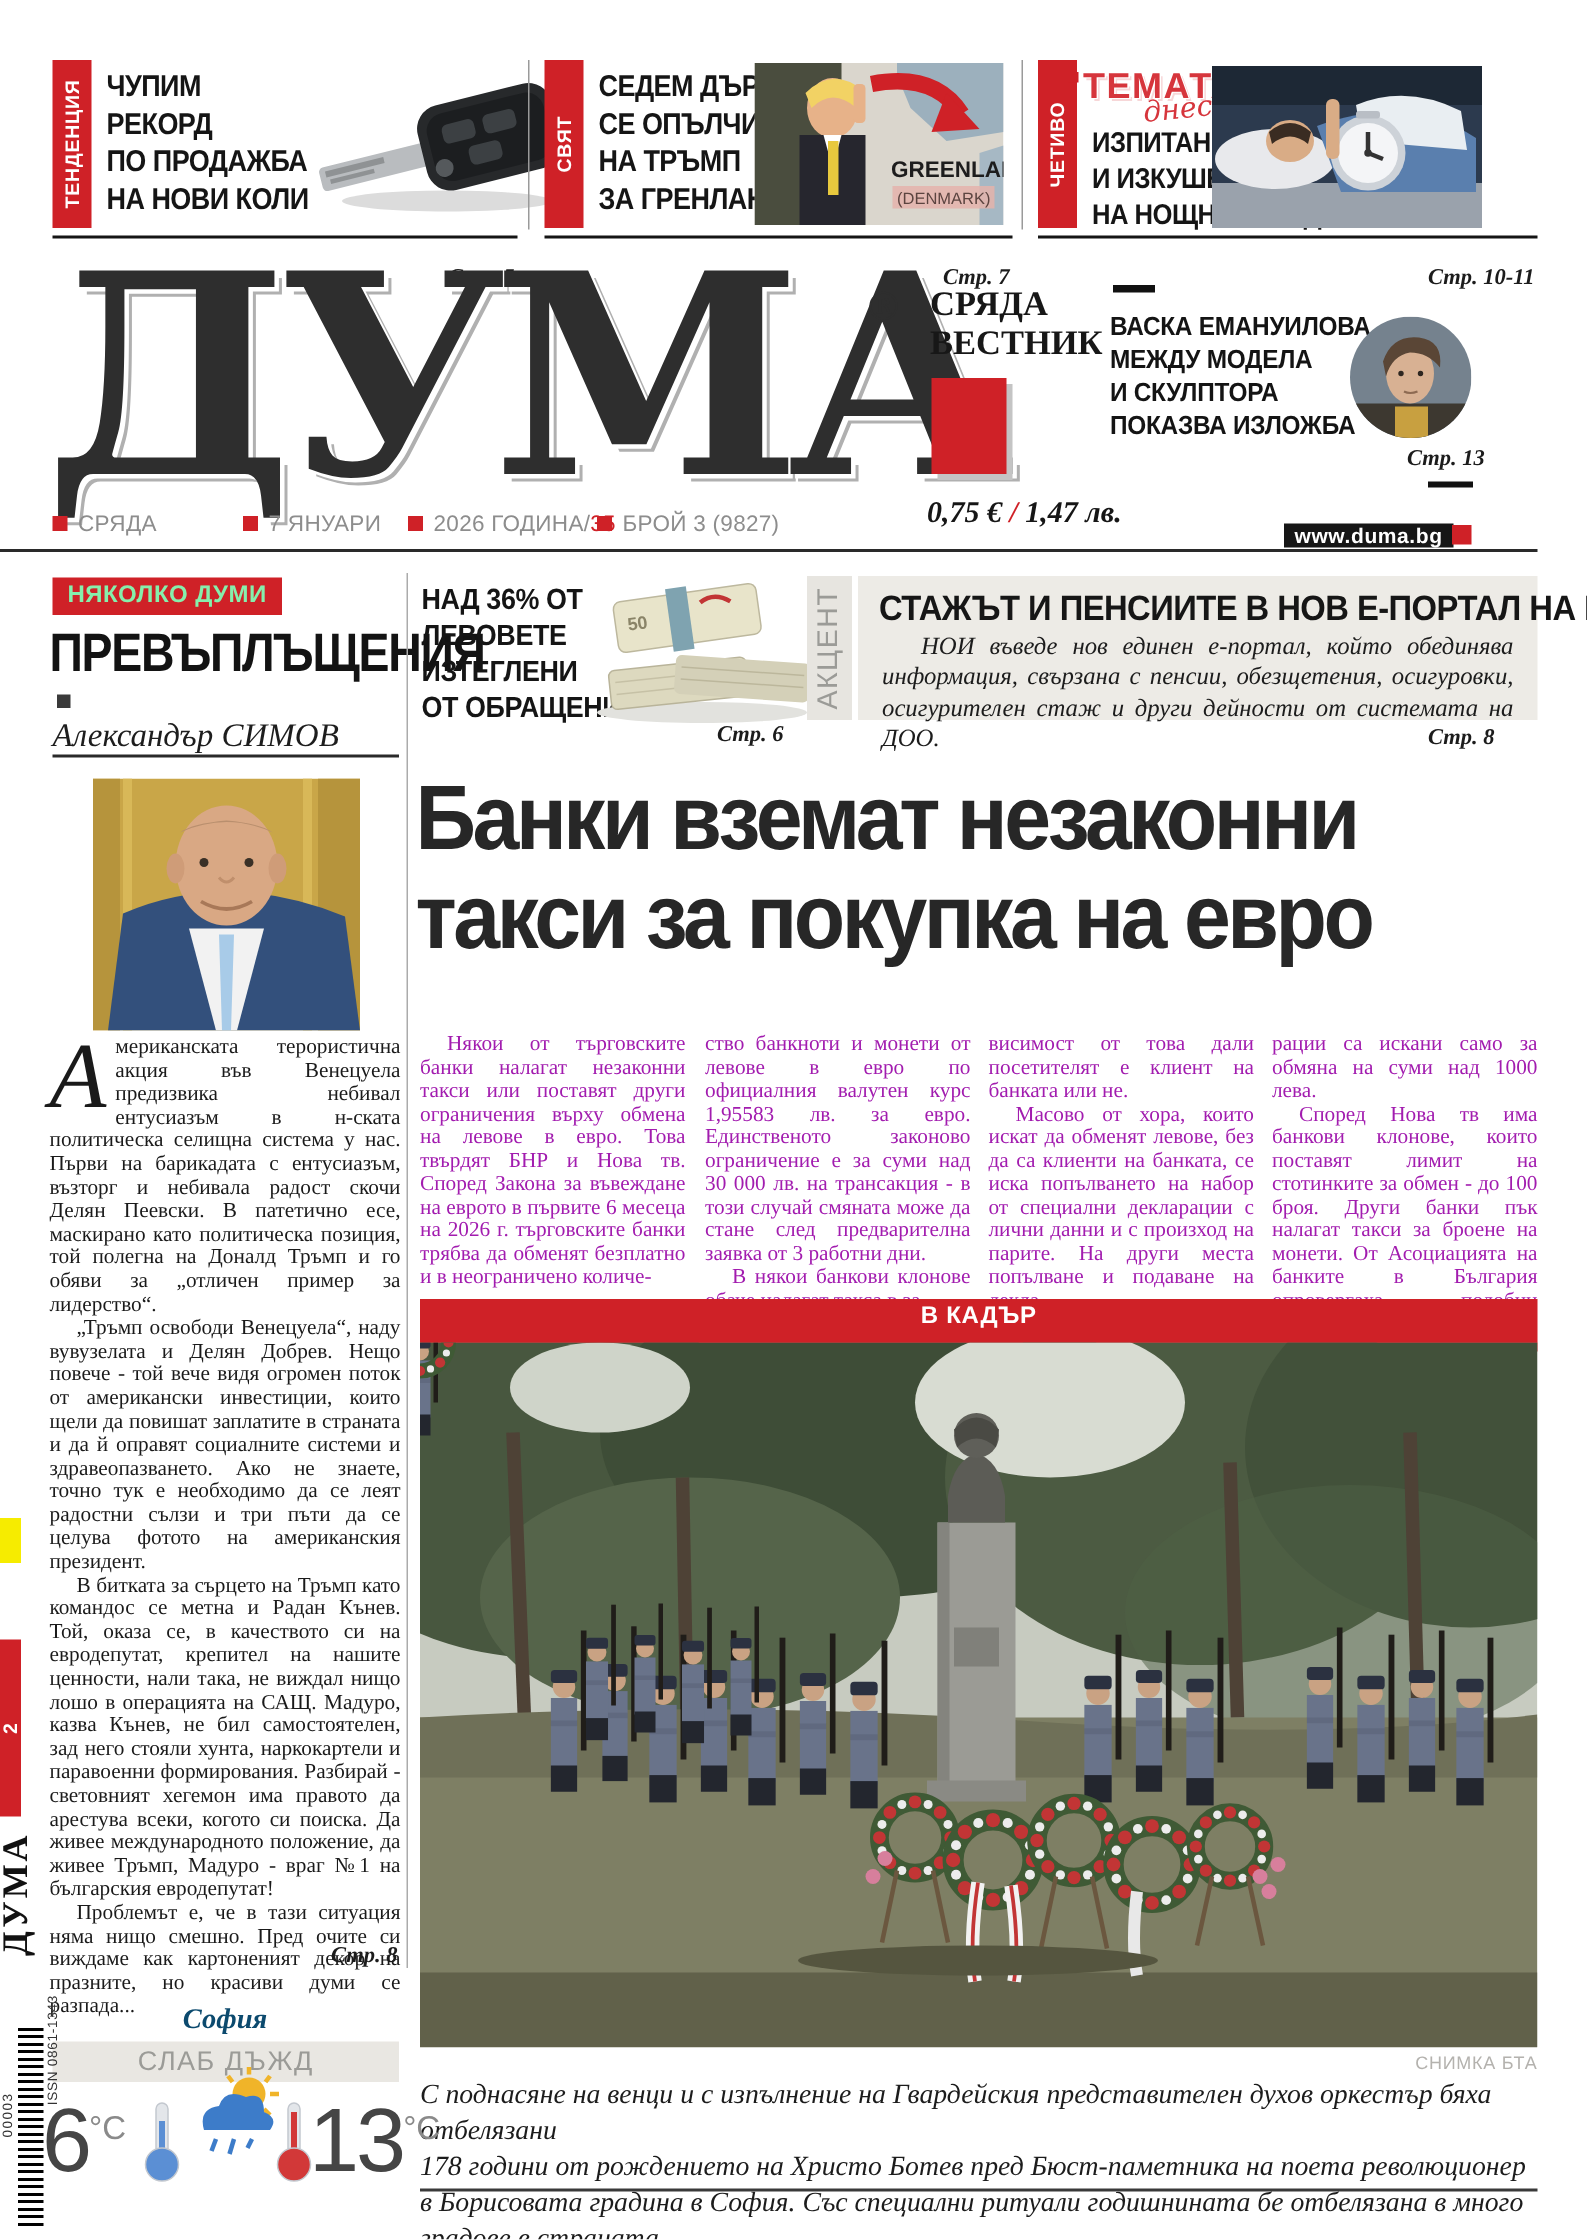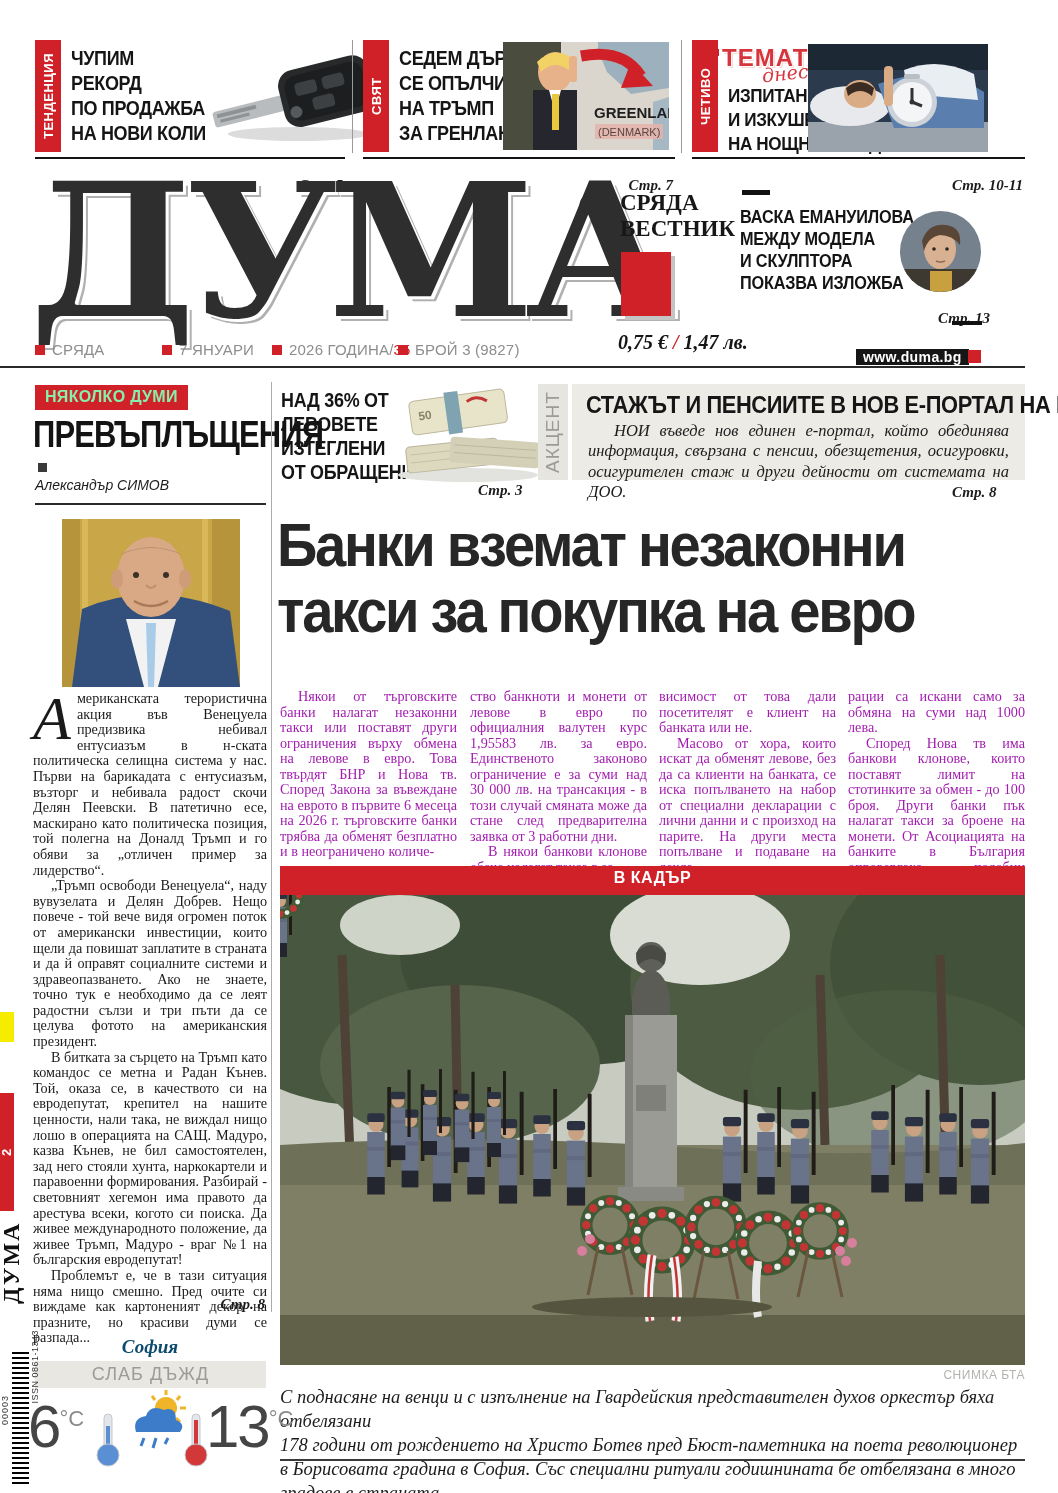--- a/index.html
+++ b/index.html
@@ -1,18 +1,18 @@
 <!DOCTYPE html>
 <html><head>
 <meta charset="utf-8">
 <style>
   html,body{margin:0;padding:0;background:#fff;}
   .page{position:relative;width:1058px;height:1493px;background:#fff;overflow:hidden;
         font-family:"Liberation Sans",sans-serif;color:#232323;}
-  .abs{position:absolute;margin-top:12px;}
+  .abs{position:absolute;}
   .pageref{font-family:"Liberation Serif",serif;font-style:italic;font-weight:bold;font-size:15px;color:#1c1c1c;}
   
   .teaser{position:absolute;top:40px;height:140px;}
   .t1{left:35px;width:310px;}
   .t2{left:363px;width:312px;}
   .t3{left:692px;width:333px;}
   .tab{position:absolute;left:0;top:0;width:26px;height:112px;background:#cf2127;color:#fff;
        font-weight:bold;font-size:13px;letter-spacing:.5px;display:flex;align-items:center;justify-content:center;
        writing-mode:vertical-rl;transform:rotate(180deg);}
   .t-head{position:absolute;left:36px;top:6px;font-weight:bold;font-size:20px;line-height:1.25;
@@ -47,22 +47,22 @@
   .site{position:absolute;left:856px;top:349px;background:#161616;color:#fff;font-weight:bold;
         font-size:14px;padding:0 7px;line-height:16px;letter-spacing:.4px;}
   .site-sq{position:absolute;left:968px;top:350px;width:13px;height:13px;background:#cf2127;}
   .mast-rule{position:absolute;left:0;top:366px;width:1025px;border-top:2px solid #2a2a2a;}
   
   .kicker{position:absolute;left:35px;top:385px;background:#cf2127;color:#86efac;font-weight:bold;
           font-size:16px;padding:3px 10px 4px;letter-spacing:.3px;}
   .op-title{position:absolute;left:33px;top:414px;font-weight:bold;font-size:36px;letter-spacing:-1px;
             color:#131313;transform:scaleX(.86);transform-origin:left top;white-space:nowrap;}
   .op-bullet{position:absolute;left:38px;top:463px;width:9px;height:9px;background:#3a3a3a;}
-  .op-author{position:absolute;left:35px;top:477px;font-family:Liberation Sans, sans-serif;font-style:italic;
-             font-size:14px;color:#1d1d1d;}
+  .op-author{position:absolute;left:35px;top:477px;font-family:Liberation Serif, serif;font-style:italic;
+             font-size:22px;color:#1d1d1d;}
   .op-rule{position:absolute;left:35px;top:503px;width:231px;border-top:2px solid #2a2a2a;}
   .op-photo{position:absolute;left:62px;top:519px;width:178px;height:168px;}
   .op-body{position:absolute;left:33px;top:691px;width:234px;font-family:"Liberation Serif",serif;
            font-size:14.2px;line-height:15.6px;text-align:justify;color:#1a1a1a;}
   .op-body p{margin:0;text-indent:18px;}
   .op-body p.first{text-indent:0;}
   .dropcap{float:left;font-family:"Liberation Serif",serif;font-style:italic;font-size:62px;
            line-height:46px;margin:4px 6px 0 0;color:#1a1a1a;}
   .op-page{position:absolute;left:35px;top:1296px;width:230px;text-align:right;}
   .vrule-left{position:absolute;left:271px;top:382px;height:930px;width:1px;background:#ababab;}
@@ -323,21 +323,21 @@
         </g>
       <g transform="rotate(-8 70 30)">
         <rect x="22" y="14" width="96" height="34" rx="5" fill="#e8e4ca"></rect>
         <rect x="22" y="14" width="96" height="34" rx="5" fill="none" stroke="#bdb89e"></rect>
         <rect x="58" y="10" width="14" height="42" fill="#7fa3b0"></rect>
         <text x="30" y="34" font-size="12" font-weight="bold" fill="#8a8468">50</text>
         <path d="M80 22 Q90 16 100 24" stroke="#c23535" stroke-width="3" fill="none"></path>
       </g>
     </svg>
   </div>
-  <div class="money-page pageref">Стр. 3</div>
+  <div class="money-page pageref">Стр. 6</div>
 
   <div class="akcent-tab">АКЦЕНТ</div>
   <div class="akcent-box">
     <div class="akcent-title">СТАЖЪТ И ПЕНСИИТЕ В НОВ Е-ПОРТАЛ НА НОИ</div>
     <div class="akcent-body">НОИ въведе нов единен е-портал, който обединява информация, свързана с пенсии, обезщетения, осигуровки, осигурителен стаж и други дейности от системата на ДОО.</div>
   </div>
   <div class="akcent-page pageref">Стр. 8</div>
 
   <div class="lead-head">
     <div>Банки вземат незаконни</div>

